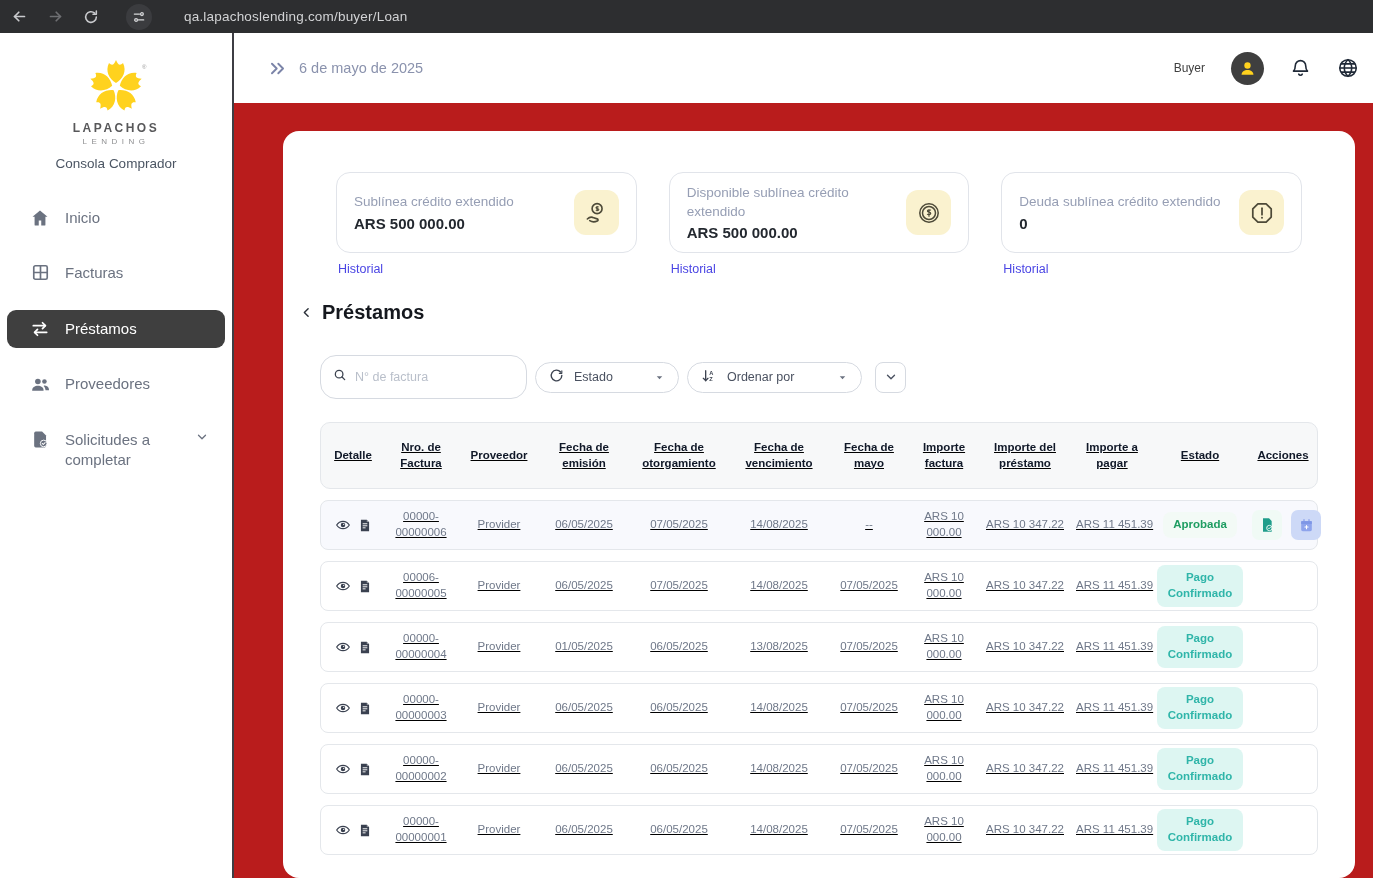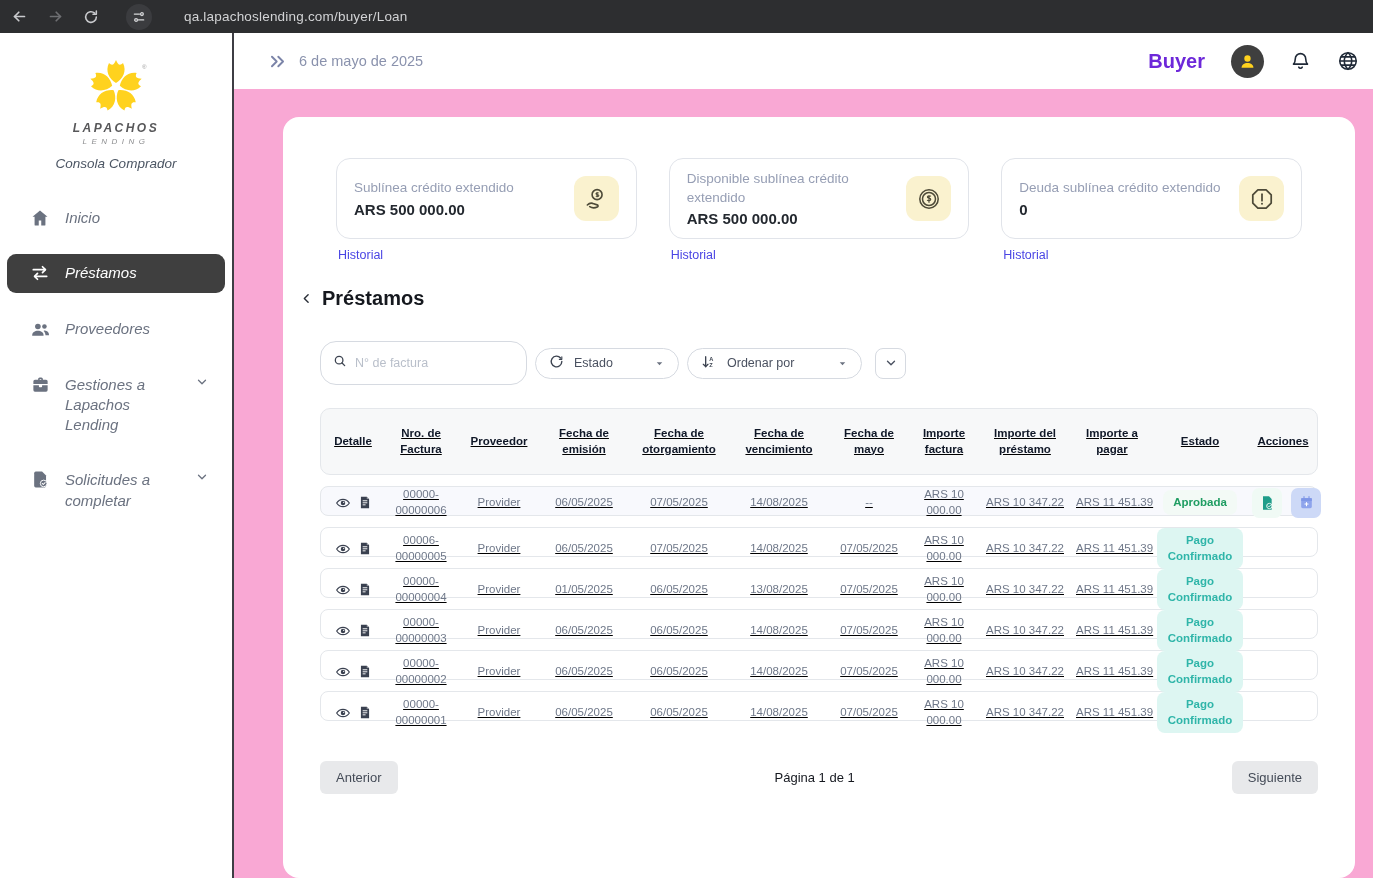--- a/index.html
+++ b/index.html
@@ -7,47 +7,47 @@
     font-family:"Liberation Sans", sans-serif; }
 
   
   .chrome { height:33px; background:#2d2e30; display:flex; align-items:center; padding:0 10px; gap:18px; }
   .chrome .navic { width:18px; height:18px; display:flex; align-items:center; justify-content:center; cursor:pointer; }
   .tune-circle { width:26px; height:26px; border-radius:50%; background:#3b3c3f; display:flex; align-items:center; justify-content:center; margin-left:8px; }
   .url-text { color:#d2d3d5; font-size:13.5px; margin-left:14px; letter-spacing:.2px; }
 
   
   .app { display:flex; height:845px; }
-  .sidebar { width:234px; background:#ffffff; border-right:2px solid #3e3e44; flex-shrink:0; display:flex; flex-direction:column;font-style:italic; }
+  .sidebar { width:234px; background:#ffffff; border-right:2px solid #3e3e44; flex-shrink:0; display:flex; flex-direction:column; }
   .main { flex:1; display:flex; flex-direction:column; min-width:0; }
 
   
   .brand-block { text-align:center; padding-top:24px; }
   .brand-name { font-size:12px; font-weight:700; letter-spacing:2.5px; color:#58585a; margin-top:2px; }
   .brand-sub { font-size:8px; letter-spacing:4.5px; color:#8f9092; margin-top:2px; }
   .console-label { text-align:center; font-size:13.5px; color:#4b5563; margin-top:10px; }
   .nav { margin-top:28px; display:flex; flex-direction:column; gap:17px; }
   .nav-item { display:flex; align-items:flex-start; gap:14px; padding:9px 14px 9px 22px; margin:0 7px;
     border-radius:9px; color:#6b7280; font-size:15px; cursor:pointer; line-height:1.35; }
   .nav-item .nico { width:22px; flex-shrink:0; display:flex; justify-content:center; }
   .nav-item .nlabel { flex:1; }
   .nav-item.selected { background:#3f3f3f; color:#ffffff; }
   .nav-chevron { flex-shrink:0; margin-right:2px; display:flex; }
 
   
-  .topbar { height:56px; background:#ffffff; display:flex; align-items:center; padding:0 14px 0 34px; }
+  .topbar { height:70px; background:#ffffff; display:flex; align-items:center; padding:0 14px 0 34px; }
   .collapse-btn { display:flex; align-items:center; cursor:pointer; }
   .date-label { margin-left:12px; font-size:14.5px; color:#8a92ad; }
   .topbar-right { margin-left:auto; display:flex; align-items:center; gap:26px; }
-  .role-label { font-size:20px; font-weight:700; color:#6d28d9; }
+  .role-label { font-size:12px; font-weight:400; color:#404040; }
   .avatar { width:33px; height:33px; border-radius:50%; background:#3f3f3f; display:flex; align-items:center; justify-content:center; cursor:pointer; }
   .tb-icon { display:flex; align-items:center; cursor:pointer; }
 
   
-  .content { flex:1; background:#f9a8d4; overflow:hidden; }
+  .content { flex:1; background:#b91c1c; overflow:hidden; }
   .panel { background:#ffffff; border-radius:16px; margin:28px 18px 0 49px; height:calc(100% - 28px);
     padding:41px 37px 10px 37px; }
 
   
   .cards-row { display:flex; gap:32px; margin:0 16px; }
   .scard-wrap { flex:1; min-width:0; }
   .scard { border:1px solid #e1e4ea; border-radius:14px; height:81px; padding:0 17px;
     display:flex; align-items:center; justify-content:space-between; background:#fff; }
   .scard-title { font-size:13.5px; color:#969eb4; line-height:1.35; }
   .scard-value { font-size:15px; font-weight:700; color:#23282f; margin-top:3px; }
@@ -73,21 +73,21 @@
   .pill-estado { margin-left:8px; width:144px; }
   .pill-ordenar { margin-left:8px; width:175px; }
   .pill-btn .caret { margin-left:auto; display:flex; }
   .more-btn { width:31px; height:31px; margin-left:13px; border:1px solid #d6dae1; border-radius:8px;
     background:#fff; cursor:pointer; display:flex; align-items:center; justify-content:center; }
 
   
   .tgrid { display:grid; grid-template-columns:64px 72px 84px 86px 104px 96px 84px 66px 96px 78px 98px auto; align-items:center;text-decoration:underline; }
   .thead { margin-top:23px; background:#f7f8f9; border:1px solid #e4e7eb; border-radius:10px; height:67px; }
   .th { text-align:center; font-size:11.5px; font-weight:700; color:#101828; line-height:1.35; padding:0 4px; }
-  .trow { background:#fff; border:1px solid #e4e7eb; border-radius:8px; height:30px; margin-top:11px; }
+  .trow { background:#fff; border:1px solid #e4e7eb; border-radius:8px; height:50px; margin-top:11px; }
   .trow.highlighted { background:#f8f9fd; }
   .td { text-align:center; font-size:11.5px; color:#6f7889; line-height:1.35; padding:0 3px; }
   .td.nowrap { white-space:nowrap; }
   .cell-detail { display:flex; align-items:center; justify-content:center; gap:7px; }
   .icon-btn { background:none; border:none; padding:0; cursor:pointer; display:flex; }
   .badge { display:inline-block; border-radius:8px; font-size:11.5px; font-weight:600; padding:5px 10px; max-width:86px; }
   .badge.approved { background:#f3faf6; color:#1f9d62; }
   .badge.paid { background:#ddf6f2; color:#2fb5a9; }
   .actions { display:flex; align-items:center; justify-content:center; gap:9px; }
   .action-btn { width:30px; height:30px; border:none; border-radius:7px; cursor:pointer;
@@ -167,20 +167,29 @@
 
     <nav class="nav">
       <div class="nav-item">
         <span class="nico">
           <svg width="20" height="20" viewBox="0 0 24 24" fill="#6b7280">
               <path d="M12 3l9 7.5h-2.5V20a1 1 0 0 1-1 1h-4v-6h-3v6h-4a1 1 0 0 1-1-1v-9.5H3z"></path>
             </svg>
         </span>
         <span class="nlabel">Inicio</span>
       </div>
+      <div class="nav-item">
+        <span class="nico">
+          <svg width="19" height="19" viewBox="0 0 24 24" fill="none" stroke="#6b7280" stroke-width="2.1">
+              <rect x="3.5" y="3.5" width="17" height="17" rx="2"></rect>
+              <path d="M3.5 12h17M12 3.5v17"></path>
+            </svg>
+        </span>
+        <span class="nlabel">Facturas</span>
+      </div>
       <div class="nav-item selected">
         <span class="nico">
           <svg width="20" height="20" viewBox="0 0 24 24" fill="none" stroke="#ffffff" stroke-width="2.1" stroke-linecap="round" stroke-linejoin="round">
               <path d="M4 8h14"></path>
               <path d="M15 4.5L18.5 8 15 11.5"></path>
               <path d="M20 16H6"></path>
               <path d="M9 12.5L5.5 16 9 19.5"></path>
             </svg>
         </span>
         <span class="nlabel">Préstamos</span>
@@ -188,33 +197,20 @@
       <div class="nav-item">
         <span class="nico">
           <svg width="21" height="21" viewBox="0 0 24 24" fill="#6b7280">
               <circle cx="9" cy="8.5" r="3.2"></circle>
               <path d="M2.5 18.5c0-3 3-5 6.5-5s6.5 2 6.5 5v.5h-13z"></path>
               <circle cx="16.5" cy="8.5" r="2.6"></circle>
               <path d="M17 13.2c2.7.3 4.7 2.1 4.7 4.8v.5h-4c0-2-.8-3.7-2.2-4.9.5-.2 1-.4 1.5-.4z"></path>
             </svg>
         </span>
         <span class="nlabel">Proveedores</span>
-      </div>
-      <div class="nav-item">
-        <span class="nico">
-          <svg width="19" height="19" viewBox="0 0 24 24" fill="#6b7280">
-              <path d="M9 5a2 2 0 0 1 2-2h2a2 2 0 0 1 2 2v1h4a2 2 0 0 1 2 2v3.5H3V8a2 2 0 0 1 2-2h4zm2 1h2V5h-2zM3 13h7v1.5a1 1 0 0 0 1 1h2a1 1 0 0 0 1-1V13h7v6a2 2 0 0 1-2 2H5a2 2 0 0 1-2-2z"></path>
-            </svg>
-        </span>
-        <span class="nlabel">Gestiones a Lapachos Lending</span>
-        <span class="nav-chevron">
-          <svg width="14" height="14" viewBox="0 0 24 24" fill="none" stroke="#6b7280" stroke-width="2.2" stroke-linecap="round" stroke-linejoin="round">
-              <path d="M6 9l6 6 6-6"></path>
-            </svg>
-        </span>
       </div>
       <div class="nav-item">
         <span class="nico">
           <svg width="19" height="19" viewBox="0 0 24 24">
               <path fill="#6b7280" d="M6 2h8l5 5v13a2 2 0 0 1-2 2H6a2 2 0 0 1-2-2V4a2 2 0 0 1 2-2z"></path>
               <circle cx="16" cy="17" r="4.2" fill="#6b7280" stroke="#ffffff" stroke-width="1.2"></circle>
               <path d="M14.2 17l1.3 1.3 2.3-2.4" fill="none" stroke="#ffffff" stroke-width="1.3" stroke-linecap="round" stroke-linejoin="round"></path>
             </svg>
         </span>
         <span class="nlabel">Solicitudes a completar</span>

